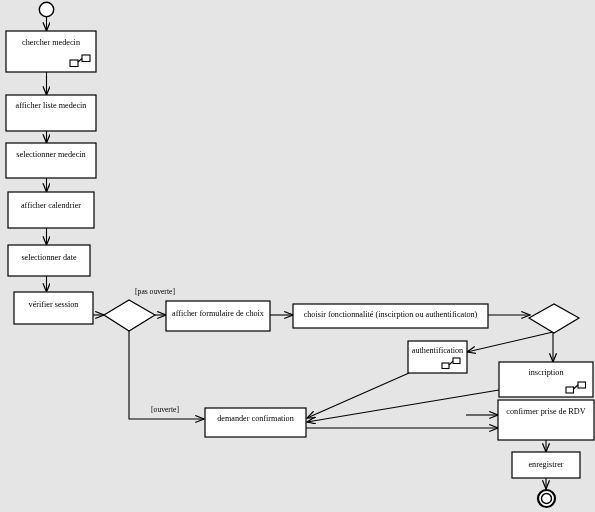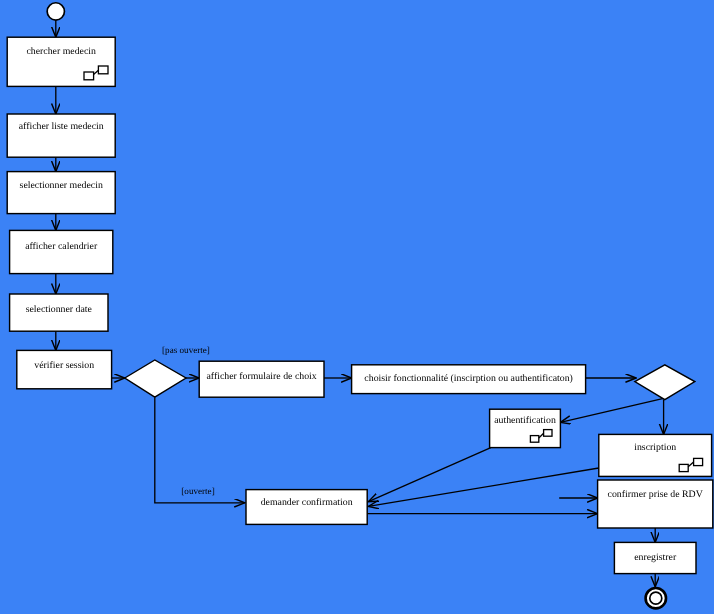--- a/index.html
+++ b/index.html
@@ -4,21 +4,21 @@
 <style>
   html, body {
     margin: 0;
     padding: 0;
     background: #ffffff;
   }
   #canvas-wrap {
     position: relative;
     width: 595px;
     height: 512px;
-    background: #3b82f6;
+    background: #e5e5e5;
     overflow: hidden;
     font-family: "Liberation Serif", "DejaVu Serif", serif;
   }
   svg#diagram {
     display: block;
     width: 595px;
     height: 512px;
   }
   .node-rect {
     fill: #ffffff;

